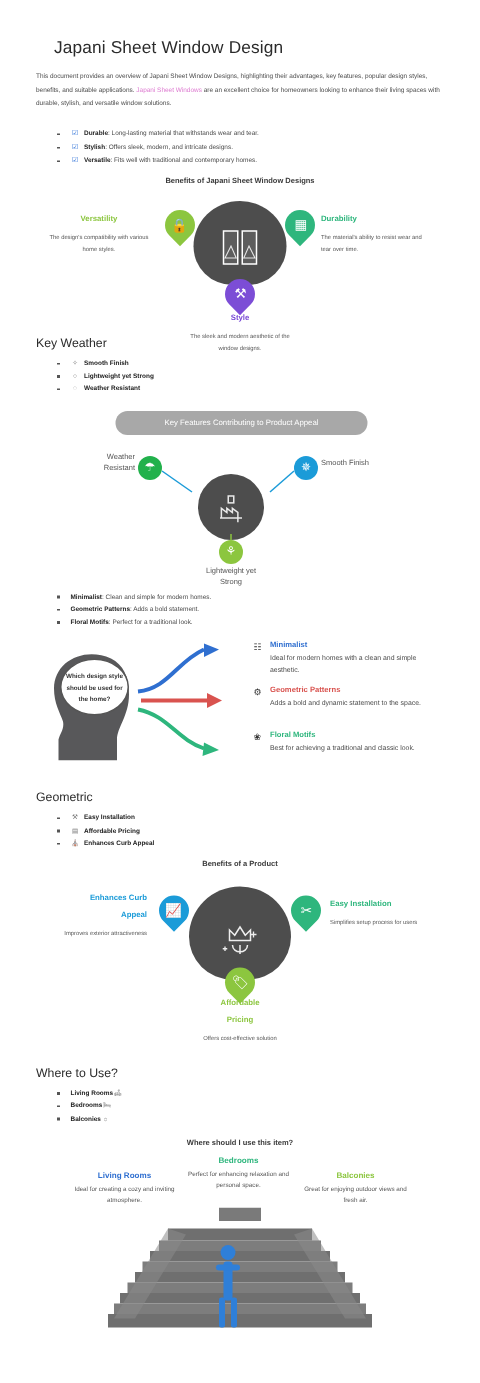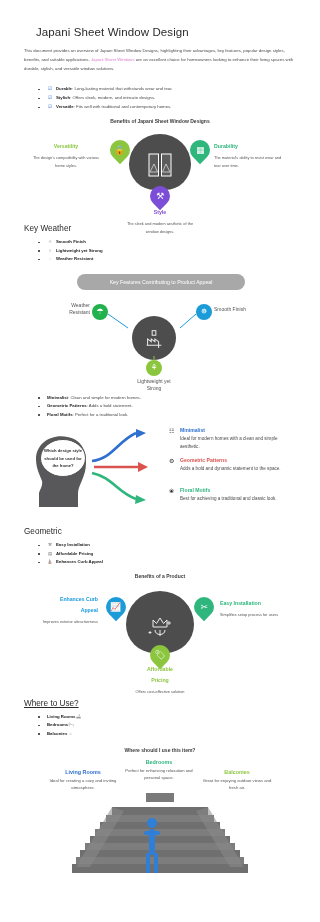--- a/index.html
+++ b/index.html
@@ -351,21 +351,21 @@
         <span>Simplifies setup process for users</span>
       </div>
       <div class="cap" style="left:100px;top:82px;">
         <span class="ttl" style="color:#8cc63f;">Affordable</span>
         <span class="ttl" style="color:#8cc63f;margin-top:-1px;">Pricing</span>
         <span>Offers cost-effective solution</span>
       </div>
     </div>
   </div>
 
-  <h2 class="sec" style="margin-top:20px;text-decoration:underline;">Where to Use?</h2>
+  <h2 class="sec" style="margin-top:32px;">Where to Use?</h2>
   <ul class="bullets">
     <li><b>Living Rooms</b><span class="bico">🛋</span></li>
     <li><b>Bedrooms</b><span class="bico">🛏</span></li>
     <li><b>Balconies</b><span class="bico">☼</span></li>
   </ul>
 
   <div class="info">
     <div class="info-title" style="margin-top:8px;margin-bottom:6px;">Where should I use this item?</div>
     <div class="wtu-wrap">
       <div class="wtu-col" style="left:20px;top:10px;">

